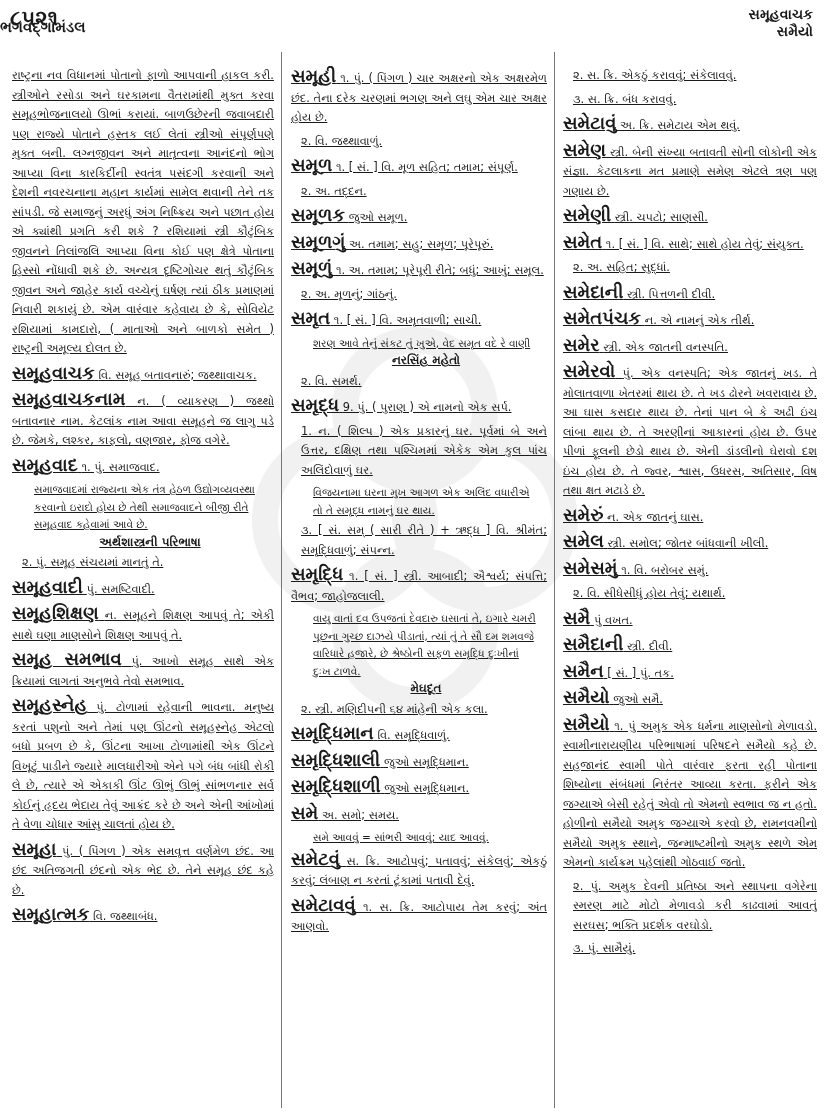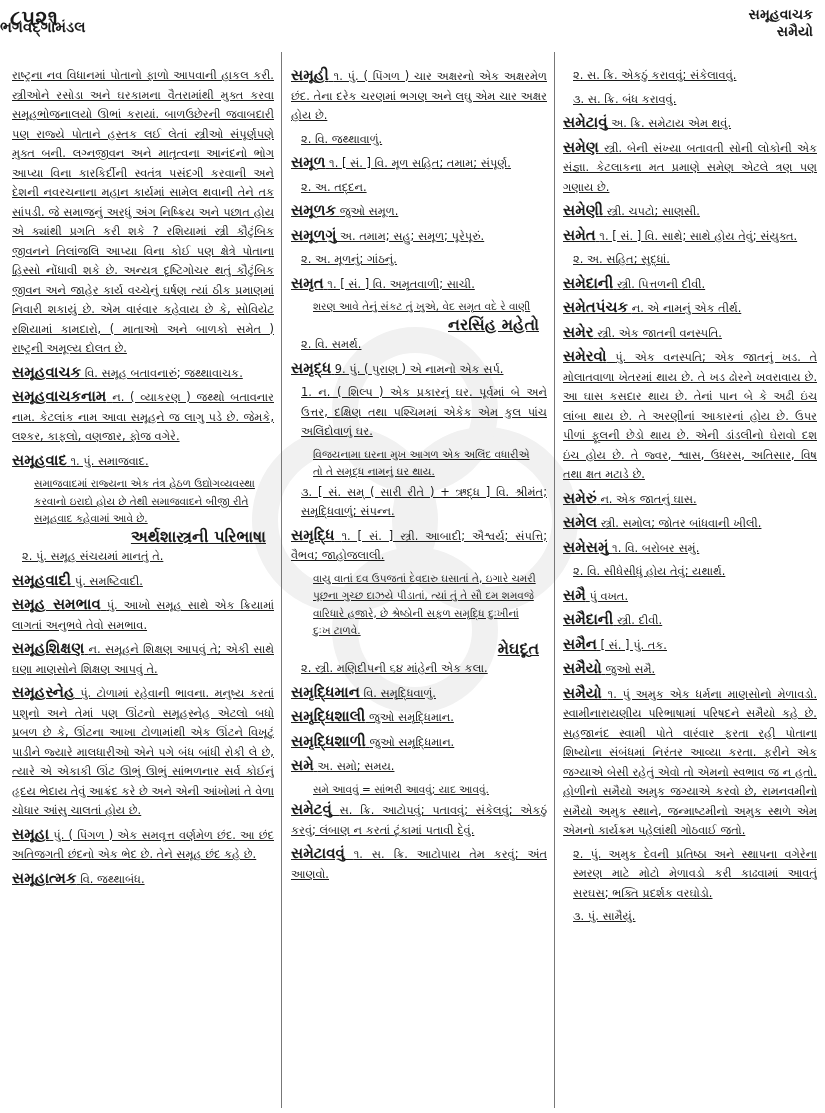--- a/index.html
+++ b/index.html
@@ -19,26 +19,26 @@
   .book-title { position:absolute; left:0; width:807px; top:6px; font-size:15px; font-weight:bold;margin-top:12px; }
   .guide-words { position:absolute; right:12px; top:6px; text-align:right; font-size:14px; font-weight:bold; line-height:17px; }
   .columns { position:absolute; top:50px; left:0; width:825px; height:1060px; z-index:1; }
   .col { position:absolute; top:16px; height:1058px; overflow:hidden; font-size:11.4px; line-height:19.5px;text-decoration:underline; }
   .col1 { left:12px; width:262px; }
   .col2 { left:291px; width:256px; }
   .col3 { left:563px; width:254px; }
   .divider { position:absolute; top:2px; width:1px; height:1056px; background:#777; }
   .div1 { left:281px; } .div2 { left:554px; }
   .entry { margin:0 0 4px 0; text-align:justify; }
-  .entry .hw { font-weight:bold; font-size:15px; }
+  .entry .hw { font-weight:bold; font-size:18px; }
   .entry .body { }
   .sense { margin:0 0 4px 10px; text-align:justify; }
   .para { text-indent:0; text-align:justify; margin:0 0 4px 0; }
   .quote { margin:0 8px 2px 22px; font-size:10.5px; line-height:17.5px; }
-  .quote .src { display:block; text-align:right; font-weight:bold; font-size:16px; }
+  .quote .src { display:block; text-align:center; font-weight:bold; font-size:12px; }
 </style>
 </head>
 <body>
 
 <svg class="watermark" viewBox="0 0 330 430" xmlns="http://www.w3.org/2000/svg">
   <g fill="none" stroke="#f1f1f1" stroke-width="26">
     <circle cx="95" cy="220" r="80"></circle>
     <circle cx="235" cy="220" r="80"></circle>
     <circle cx="165" cy="110" r="70"></circle>
     <circle cx="165" cy="330" r="70"></circle>
@@ -56,34 +56,35 @@
 
 <div class="columns">
   <div class="col col1">
       <div class="para">રાષ્ટ્રના નવ વિધાનમાં પોતાનો ફાળો આપવાની હાકલ કરી. સ્ત્રીઓને રસોડા અને ઘરકામના વૈતરામાંથી મુક્ત કરવા સમૂહભોજનાલયો ઊભાં કરાયાં. બાળઉછેરની જવાબદારી પણ રાજ્યે પોતાને હસ્તક લઈ લેતાં સ્ત્રીઓ સંપૂર્ણપણે મુક્ત બની. લગ્નજીવન અને માતૃત્વના આનંદનો ભોગ આપ્યા વિના કારકિર્દીની સ્વતંત્ર પસંદગી કરવાની અને દેશની નવરચનાના મહાન કાર્યમાં સામેલ થવાની તેને તક સાંપડી. જે સમાજનું અરધું અંગ નિષ્ક્રિય અને પછાત હોય એ ક્યાંથી પ્રગતિ કરી શકે ? રશિયામાં સ્ત્રી કૌટુંબિક જીવનને તિલાંજલિ આપ્યા વિના કોઈ પણ ક્ષેત્રે પોતાના હિસ્સો નોંધાવી શકે છે. અન્યત્ર દૃષ્ટિગોચર થતું કૌટુંબિક જીવન અને જાહેર કાર્ય વચ્ચેનું ઘર્ષણ ત્યાં ઠીક પ્રમાણમાં નિવારી શકાયું છે. એમ વારંવાર કહેવાય છે કે, સોવિયેટ રશિયામાં કામદારો, ( માતાઓ અને બાળકો સમેત ) રાષ્ટ્રની અમૂલ્ય દોલત છે.</div>
       <div class="entry"><span class="hw">સમૂહવાચક</span> <span class="body">વિ. સમૂહ બતાવનારું; જથ્થાવાચક.</span></div>
       <div class="entry"><span class="hw">સમૂહવાચકનામ</span> <span class="body">ન. ( વ્યાકરણ ) જથ્થો બતાવનાર નામ. કેટલાંક નામ આવા સમૂહને જ લાગુ પડે છે. જેમકે, લશ્કર, કાફલો, વણજાર, ફોજ વગેરે.</span></div>
       <div class="entry"><span class="hw">સમૂહવાદ</span> <span class="body">૧. પું. સમાજવાદ.</span></div>
       <div class="quote"><span>સમાજવાદમાં રાજ્યના એક તંત્ર હેઠળ ઉદ્યોગવ્યવસ્થા કરવાનો ઇરાદો હોય છે તેથી સમાજવાદને બીજી રીતે સમૂહવાદ કહેવામાં આવે છે.</span><span class="src">અર્થશાસ્ત્રની પરિભાષા</span></div>
       <div class="sense">૨. પું. સમૂહ સંચયમાં માનતું તે.</div>
       <div class="entry"><span class="hw">સમૂહવાદી</span> <span class="body">પું. સમષ્ટિવાદી.</span></div>
+      <div class="entry"><span class="hw">સમૂહશિક્ષણ</span> <span class="body">ન. સમૂહને શિક્ષણ આપવું તે; એકી સાથે ઘણા માણસોને શિક્ષણ આપવું તે.</span></div>
       <div class="entry"><span class="hw">સમૂહ સમભાવ</span> <span class="body">પું. આખો સમૂહ સાથે એક ક્રિયામાં લાગતાં અનુભવે તેવો સમભાવ.</span></div>
-      <div class="entry"><span class="hw">સમૂહશિક્ષણ</span> <span class="body">ન. સમૂહને શિક્ષણ આપવું તે; એકી સાથે ઘણા માણસોને શિક્ષણ આપવું તે.</span></div>
       <div class="entry"><span class="hw">સમૂહસ્નેહ</span> <span class="body">પું. ટોળામાં રહેવાની ભાવના. મનુષ્ય કરતાં પશુનો અને તેમાં પણ ઊંટનો સમૂહસ્નેહ એટલો બધો પ્રબળ છે કે, ઊંટના આખા ટોળામાંથી એક ઊંટને વિખૂટું પાડીને જ્યારે માલધારીઓ એને પગે બંધ બાંધી રોકી લે છે, ત્યારે એ એકાકી ઊંટ ઊભું ઊભું સાંભળનાર સર્વ કોઈનું હૃદય ભેદાય તેવું આક્રંદ કરે છે અને એની આંખોમાં તે વેળા ચોધાર આંસુ ચાલતાં હોય છે.</span></div>
       <div class="entry"><span class="hw">સમૂહા</span> <span class="body">પું. ( પિંગળ ) એક સમવૃત્ત વર્ણમેળ છંદ. આ છંદ અતિજગતી છંદનો એક ભેદ છે. તેને સમૂહ છંદ કહે છે.</span></div>
       <div class="entry"><span class="hw">સમૂહાત્મક</span> <span class="body">વિ. જથ્થાબંધ.</span></div>
     </div>
   <div class="divider div1"></div>
   <div class="col col2">
       <div class="entry"><span class="hw">સમૂહી</span> <span class="body">૧. પું. ( પિંગળ ) ચાર અક્ષરનો એક અક્ષરમેળ છંદ. તેના દરેક ચરણમાં ભગણ અને લઘુ એમ ચાર અક્ષર હોય છે.</span></div>
       <div class="sense">૨. વિ. જથ્થાવાળું.</div>
       <div class="entry"><span class="hw">સમૂળ</span> <span class="body">૧. [ સં. ] વિ. મૂળ સહિત; તમામ; સંપૂર્ણ.</span></div>
       <div class="sense">૨. અ. તદ્દન.</div>
       <div class="entry"><span class="hw">સમૂળક</span> <span class="body">જુઓ સમૂળ.</span></div>
       <div class="entry"><span class="hw">સમૂળગું</span> <span class="body">અ. તમામ; સહુ; સમૂળ; પૂરેપૂરું.</span></div>
+      <div class="entry"><span class="hw">સમૂળું</span> <span class="body">૧. અ. તમામ; પૂરેપૂરી રીતે; બધું; આખું; સમૂલ.</span></div>
       <div class="sense">૨. અ. મૂળનું; ગાંઠનું.</div>
       <div class="entry"><span class="hw">સમૃત</span> <span class="body">૧. [ સં. ] વિ. અમૃતવાળી; સાચી.</span></div>
       <div class="quote"><span>શરણ આવે તેનું સંકટ તું ખુએ, વેદ સમૃત વદે રે વાણી</span><span class="src">નરસિંહ મહેતો</span></div>
       <div class="sense">૨. વિ. સમર્થ.</div>
       <div class="entry"><span class="hw">સમૃદ્ધ</span> <span class="body">9. પું. ( પુરાણ ) એ નામનો એક સર્પ.</span></div>
       <div class="sense">1. ન. ( શિલ્પ ) એક પ્રકારનું ઘર. પૂર્વમાં બે અને ઉત્તર, દક્ષિણ તથા પશ્ચિમમાં એકેક એમ કુલ પાંચ અલિંદોવાળું ઘર.</div>
       <div class="quote"><span>વિજયનામા ઘરના મુખ આગળ એક અલિંદ વધારીએ તો તે સમૃદ્ધ નામનું ઘર થાય.</span></div>
       <div class="sense">૩. [ સં. સમ્ ( સારી રીતે ) + ઋદ્ધ ] વિ. શ્રીમંત; સમૃદ્ધિવાળું; સંપન્ન.</div>
       <div class="entry"><span class="hw">સમૃદ્ધિ</span> <span class="body">૧. [ સં. ] સ્ત્રી. આબાદી; ઐશ્વર્ય; સંપત્તિ; વૈભવ; જાહોજલાલી.</span></div>
       <div class="quote"><span>વાયુ વાતાં દવ ઉપજતાં દેવદારુ ઘસાતાં તે, ઇગારે ચમરી પૂછના ગુચ્છ દાઝયે પીડાતાં, ત્યાં તું તે સૌ દમ શમવજે વારિધારે હજારે, છે શ્રેષ્ઠોની સફળ સમૃદ્ધિ દુઃખીનાં દુઃખ ટાળવે.</span><span class="src">મેઘદૂત</span></div>

